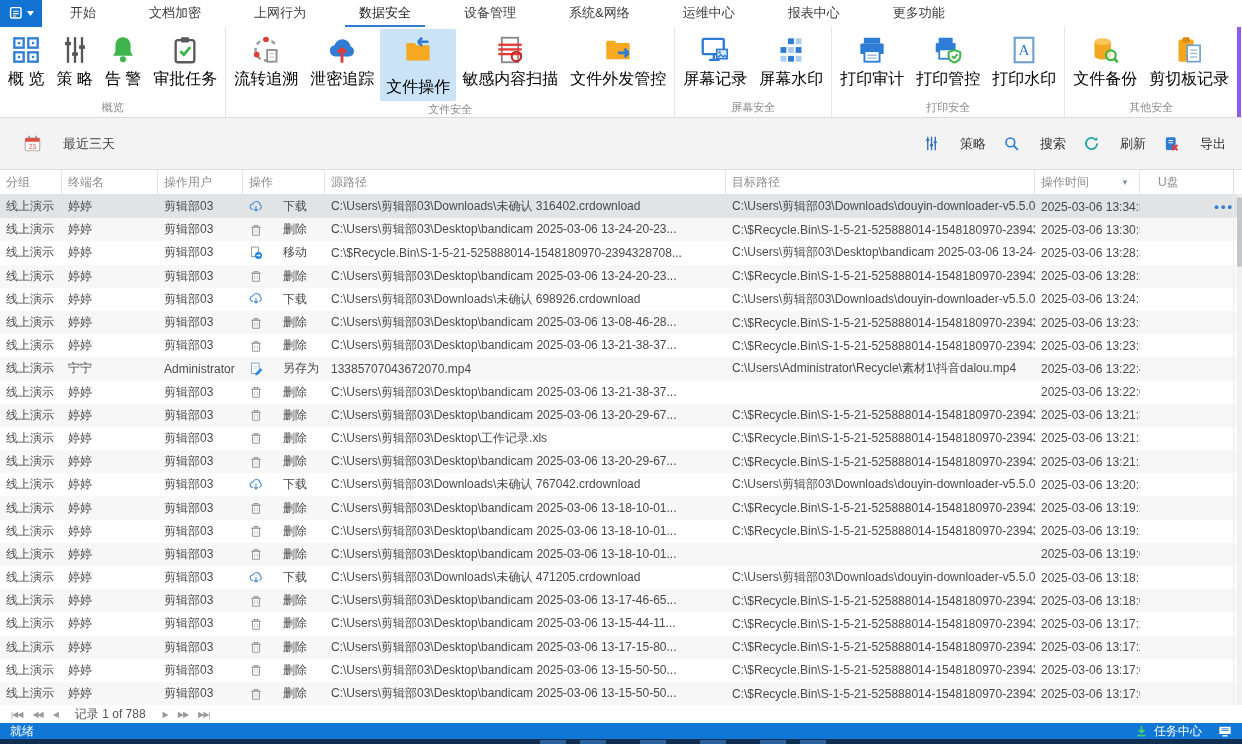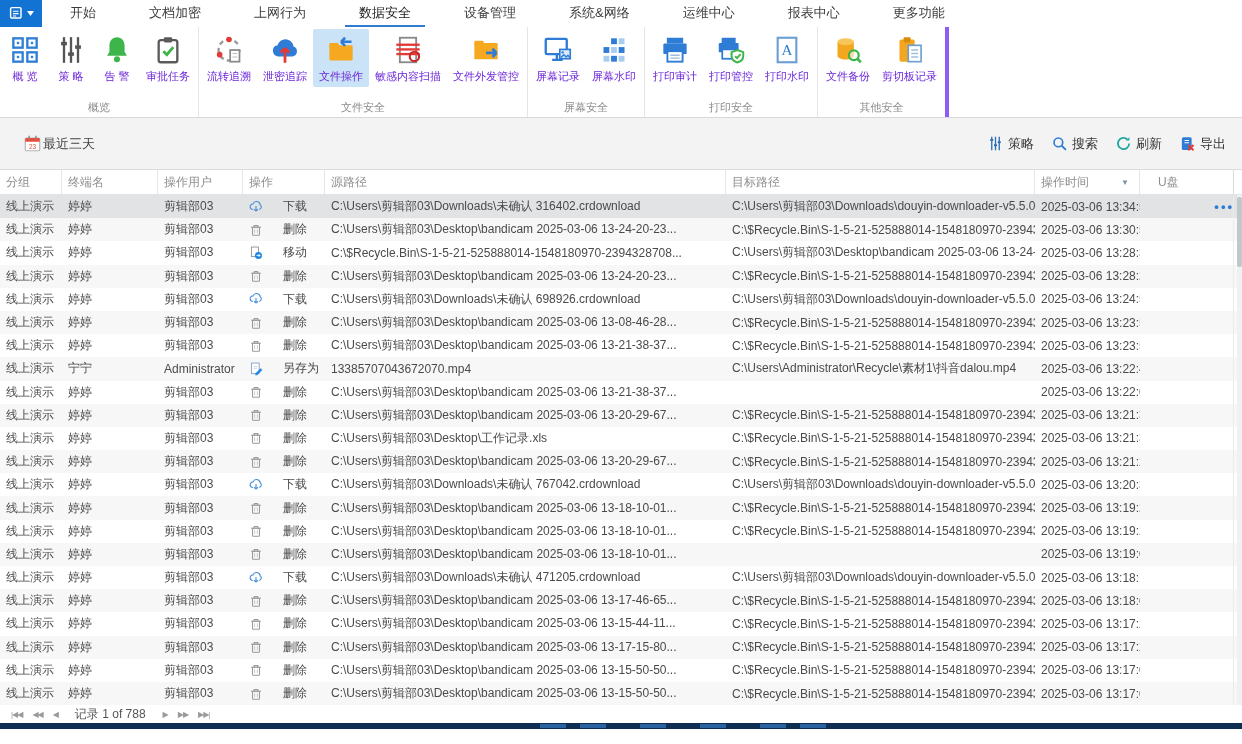--- a/index.html
+++ b/index.html
@@ -13,30 +13,30 @@
   .appbtn svg { display:block; }
   .tabs { display:flex; margin-left:14px; }
   .tab { display:flex; align-items:center; padding:0 14px; margin-right:25px; font-size:13px; color:#3d3d3d; cursor:pointer; border-bottom:2px solid transparent; white-space:nowrap; }
   .tab.active { color:#1d1d1d; border-bottom-color:#2e7dd1; }
 
   
   .ribbon { height:91px; display:flex; background:#fff; border-bottom:1px solid #d9d9d9; flex:none; }
   .rgroup { display:flex; flex-direction:column; border-right:1px solid #e4e4e4; padding:2px 2px 0 2px; }
   .rbuttons { flex:1; display:flex; align-items:flex-start; }
   .rbtn { display:flex; flex-direction:column; align-items:center; justify-content:flex-start; padding:5px 6px 3px 6px; min-width:46px; cursor:pointer; border-radius:2px; }
-  .rbtn.selected { background:#cbe3f7; }
+  .rbtn.selected { background:#cbe3f7;gap:8px; }
   .rbtn .ricon { width:32px; height:32px; display:flex; align-items:center; justify-content:center; }
-  .rbtn .rlabel { font-size:11px; color:#6d28d9; margin-top:3px; white-space:nowrap; }
+  .rbtn .rlabel { font-size:16px; color:#000000; margin-top:3px; white-space:nowrap; }
   .rgrouplabel { height:18px; text-align:center; font-size:11px; color:#8b8b8b; line-height:16px; }
 
   
   .filterbar { height:52px; background:#f3f3f3; display:flex; align-items:center; justify-content:space-between; padding:0 16px 0 24px; flex:none; border-bottom:1px solid #dcdcdc; }
-  .datefilter { display:flex; align-items:flex-start; gap:2px; font-size:13px; color:#444; cursor:pointer; }
+  .datefilter { display:flex; align-items:flex-start; gap:22px; font-size:13px; color:#444; cursor:pointer; }
   .tool-actions { display:flex; align-items:center; gap:18px; }
-  .toolbtn { display:flex; align-items:center; gap:5px; font-size:13px; color:#333; cursor:pointer; }
+  .toolbtn { display:flex; align-items:center; gap:21px; font-size:13px; color:#333; cursor:pointer; }
 
   
   .grid { flex:none; position:relative; background:#fff; }
   .thead { height:25px; display:flex; align-items:stretch; border-bottom:1px solid #e2e2e2; background:#fff; }
   .th { font-size:12px; color:#8f8f8f; display:flex; align-items:center; padding:0 6px; border-right:1px solid #e6e6e6; white-space:nowrap; overflow:hidden; cursor:pointer; }
   .th .sort-caret { margin-left:auto; font-size:8px; color:#7c92a8; padding-right:4px; }
   .tbody { height:510px; overflow:hidden; position:relative; }
   .trow { height:23.2px; display:flex; align-items:center; cursor:pointer; position:relative; }
   .trow:nth-child(even) { background:#f7f7f7; }
   .trow.selected { background:#e2e3e5; }
@@ -905,20 +905,32 @@
   <div class="pager">
     <span class="pgbtn">|◀◀</span>
     <span class="pgbtn">◀◀</span>
     <span class="pgbtn">◀</span>
     <span class="rec">记录 1 of 788</span>
     <span class="pgbtn">▶</span>
     <span class="pgbtn">▶▶</span>
     <span class="pgbtn">▶▶|</span>
   </div>
 
+  <div class="statusbar">
+    <span>就绪</span>
+    <span class="sb-right">
+      <svg width="13" height="13">
+          <use href="#ic-taskarrow"></use>
+        </svg>
+      <span class="tclabel">任务中心</span>
+      <svg width="14" height="14" style="margin-left:10px">
+          <use href="#ic-monitor-sm"></use>
+        </svg>
+    </span>
+  </div>
 
   <div class="sliver">
     <i style="left:540px;width:26px"></i>
     <i style="left:580px;width:26px"></i>
     <i style="left:640px;width:26px"></i>
     <i style="left:700px;width:26px"></i>
     <i style="left:760px;width:26px"></i>
     <i style="left:800px;width:26px"></i>
   </div>
 </div>

